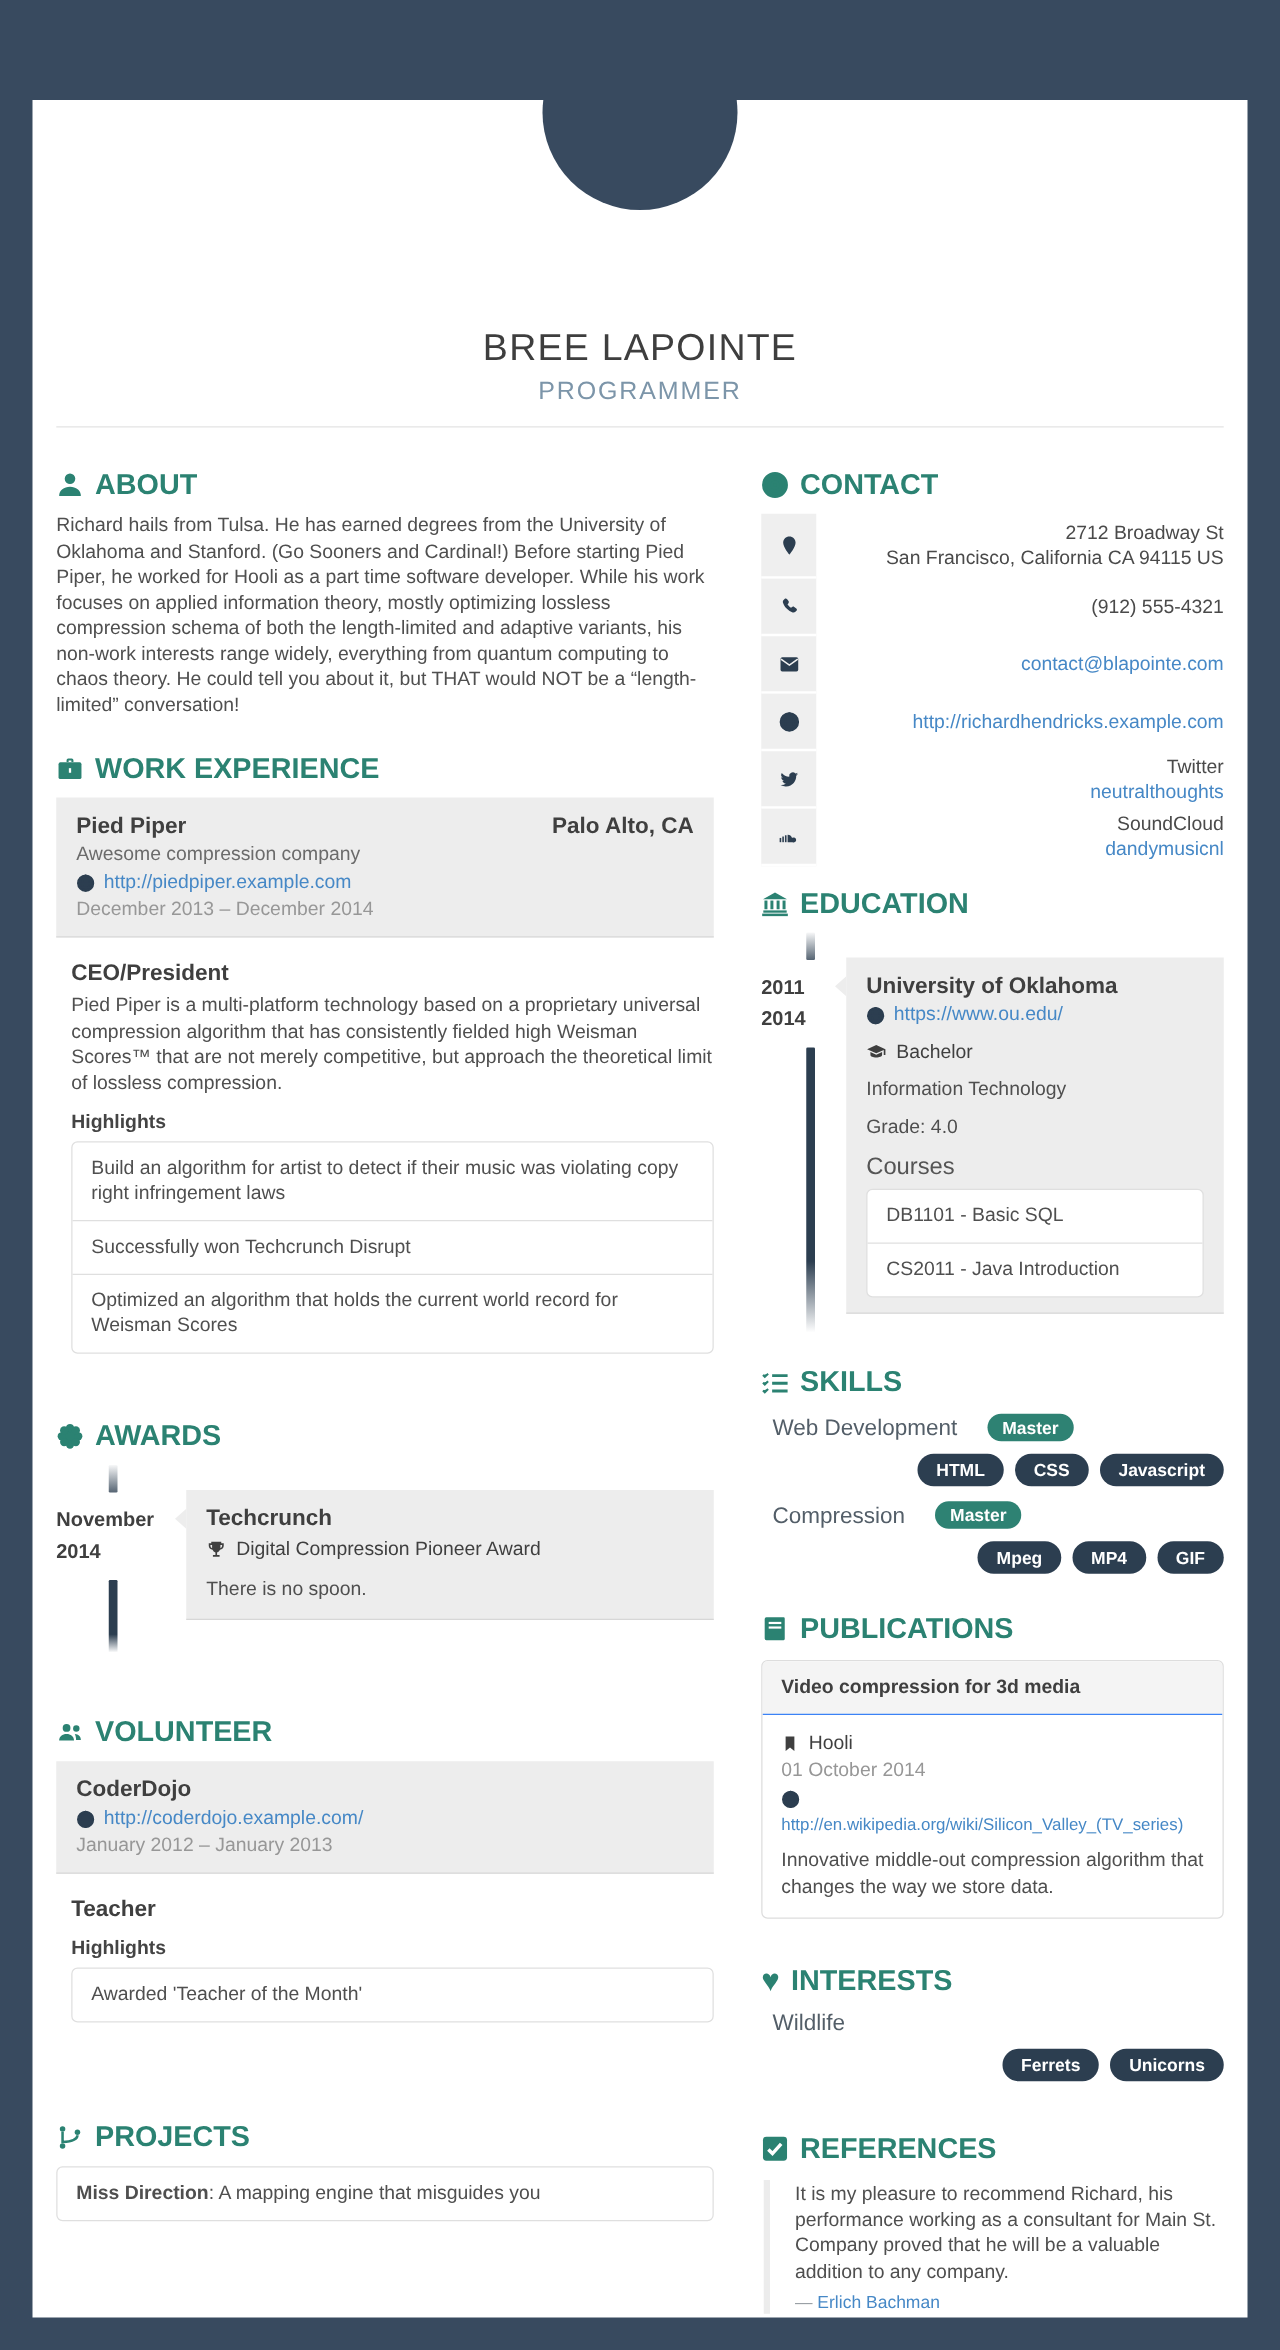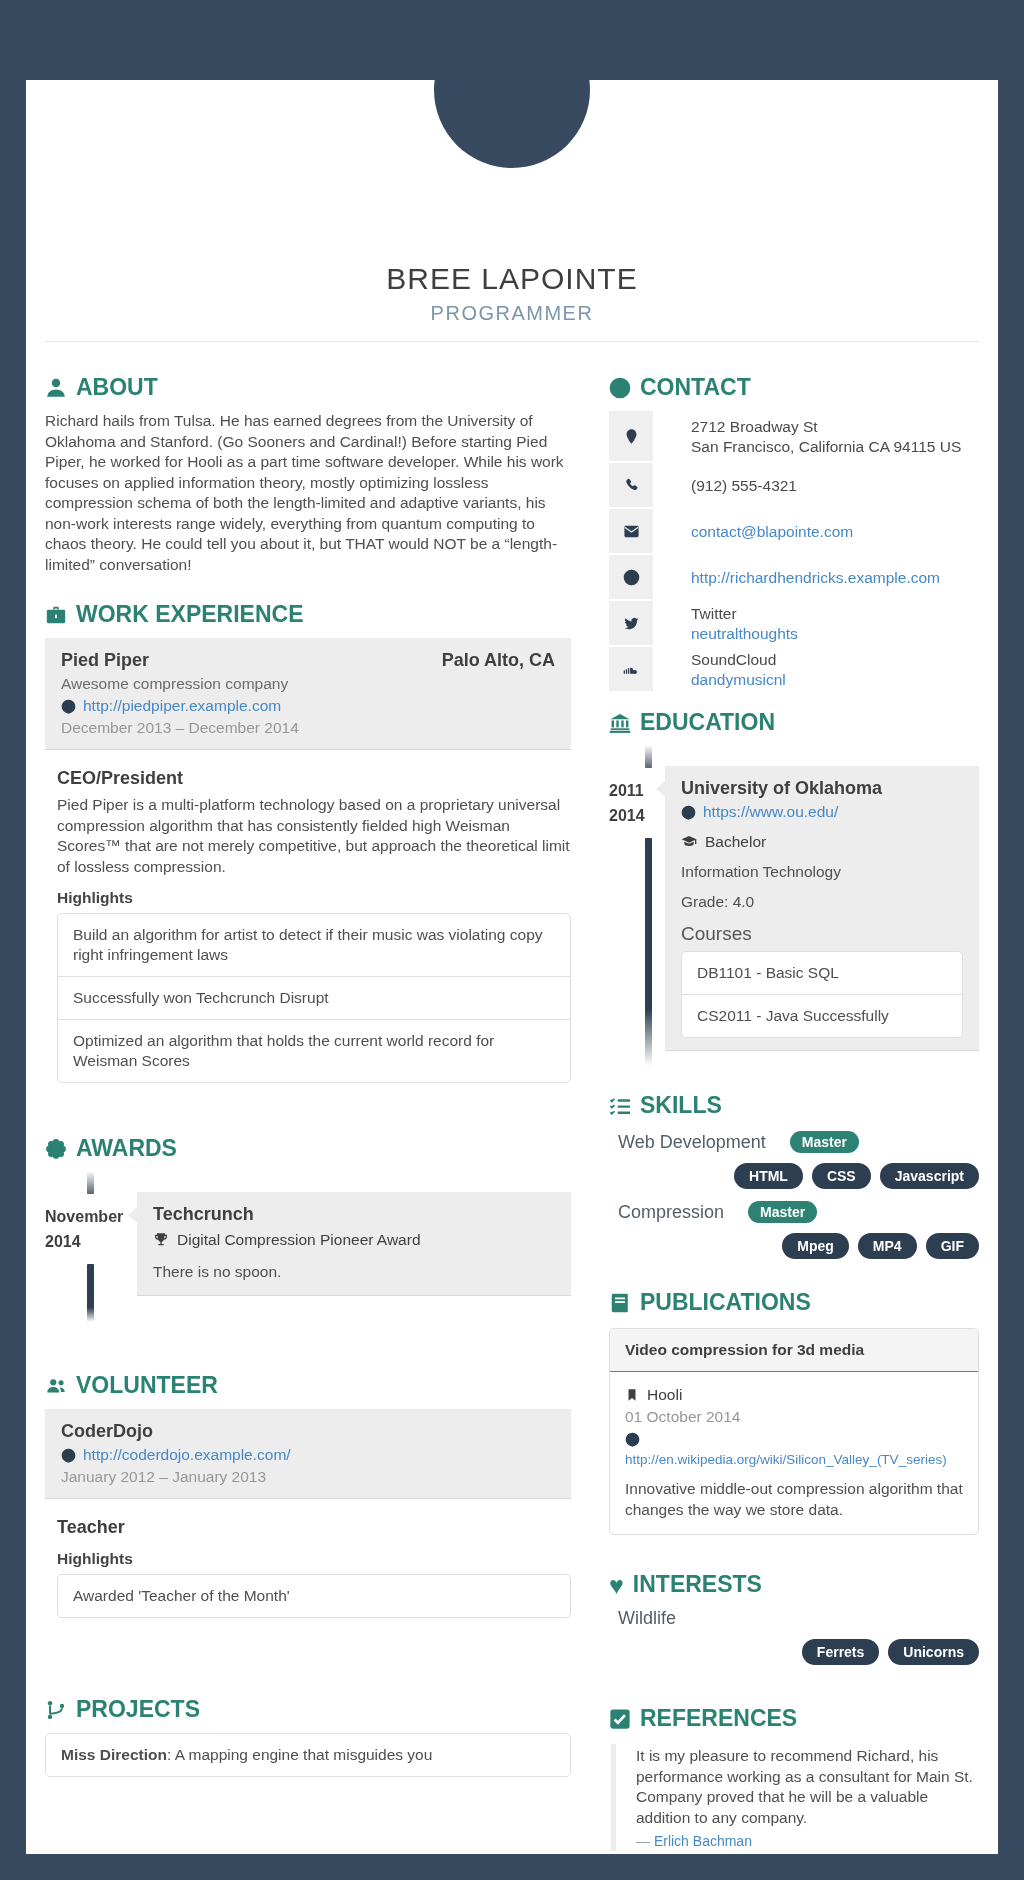--- a/index.html
+++ b/index.html
@@ -38,21 +38,21 @@
   a.lnk{color:#4688C6;text-decoration:none;cursor:pointer;}
   .muted3{font-size:15.5px;color:#979797;margin-top:4px;}
 
   .details{padding-left:12px;}
   .pos{font-size:18px;font-weight:700;color:#3F3F3F;margin:18px 0 6px;}
   .hl-label{font-size:15.5px;font-weight:700;color:#444444;margin:12px 0 6px;}
   .list-group{list-style:none;margin:0;padding:0;border:1px solid #DFDFDF;border-radius:5px;background:#FFFFFF;}
   .list-group li,.list-group .lg-item{padding:11px 15px;font-size:15.5px;line-height:20px;color:#4F4F4F;border-top:1px solid #DFDFDF;}
   .list-group li:first-child,.list-group .lg-item:first-child{border-top:none;}
 
-  .timeline{display:flex;margin-top:10px;}
+  .timeline{display:flex;margin-top:10px;gap:12px;}
   .rail{flex:none;}
   .rail-l{width:92px;}
   .rail-r{width:56px;}
   .bar{width:7px;border-radius:1px;}
   .rail-l .bar{margin-left:42px;}
   .rail-r .bar{margin-left:36px;}
   .bar-top{height:22px;background:linear-gradient(to bottom,rgba(44,62,80,.04),rgba(44,62,80,.8));}
   .tl-date{margin:10px 0;font-size:16px;font-weight:700;color:#3F3F3F;line-height:25px;}
   .bar-awards{height:58px;}
   .bar-edu{height:228px;}
@@ -61,21 +61,21 @@
   .arrow{position:absolute;left:-9px;top:15px;width:0;height:0;
     border-top:8px solid transparent;border-bottom:8px solid transparent;border-right:9px solid #EDEDED;}
   .award-line{display:flex;gap:8px;align-items:center;font-size:15.5px;color:#3F3F3F;margin-top:6px;}
   .mini-ico{width:16px;height:16px;fill:#3F3F3F;flex:none;}
   .award-sum{font-size:15.5px;color:#4F4F4F;margin:14px 0 2px;}
 
   .c-rows{margin-top:8px;}
   .c-row{display:flex;}
   .c-ico{width:44px;background:#EFEFEF;border-bottom:2px solid #FFFFFF;display:flex;align-items:center;justify-content:center;flex:none;}
   .ci{width:17px;height:17px;fill:#2C3E50;}
-  .c-val{flex:1;padding-left:38px;font-size:15.5px;color:#4A4A4A;display:flex;flex-direction:column;justify-content:center;min-height:46px;line-height:20px;}
+  .c-val{flex:1;padding-left:38px;font-size:15.5px;color:#4A4A4A;display:flex;flex-direction:column;justify-content:center;min-height:46px;line-height:20px;text-align:right;}
   .c-val a{color:#4688C6;text-decoration:none;cursor:pointer;}
 
   .edu-inst{font-size:18px;font-weight:700;color:#3F3F3F;}
   .deg-row{display:flex;gap:8px;align-items:center;margin-top:12px;font-size:15.5px;color:#3F3F3F;}
   .edu-row{margin-top:12px;font-size:15.5px;color:#4F4F4F;}
   .courses-label{margin-top:12px;font-size:19px;color:#555555;}
   .course-group{margin-top:6px;}
 
   .skill-name-row{display:flex;align-items:flex-end;gap:24px;padding-left:9px;margin-top:12px;}
   .skill-name{font-size:18px;color:#535E68;}
@@ -373,21 +373,21 @@
                   <path d="M12 3 1 8l11 5 9-4.1V15h2V8z"></path>
                   <path d="M5 11.5V15c0 1.7 3.1 3 7 3s7-1.3 7-3v-3.5l-7 3.2z"></path>
                 </svg>
               <span>Bachelor</span>
             </div>
             <div class="edu-row">Information Technology</div>
             <div class="edu-row">Grade: 4.0</div>
             <div class="courses-label">Courses</div>
             <ul class="list-group course-group">
               <li>DB1101 - Basic SQL</li>
-              <li>CS2011 - Java Successfully</li>
+              <li>CS2011 - Java Introduction</li>
             </ul>
           </div>
         </div>
       </section>
 
       <section class="s-skills">
         <h2 class="sec-h">
           <svg class="hi" viewBox="0 0 24 24" fill="none" stroke="#2B8272">
               <path d="M1.5 5.5l1.6 1.6L6 4.3" stroke-width="1.8"></path>
               <path d="M1.5 12.2l1.6 1.6L6 11" stroke-width="1.8"></path>

